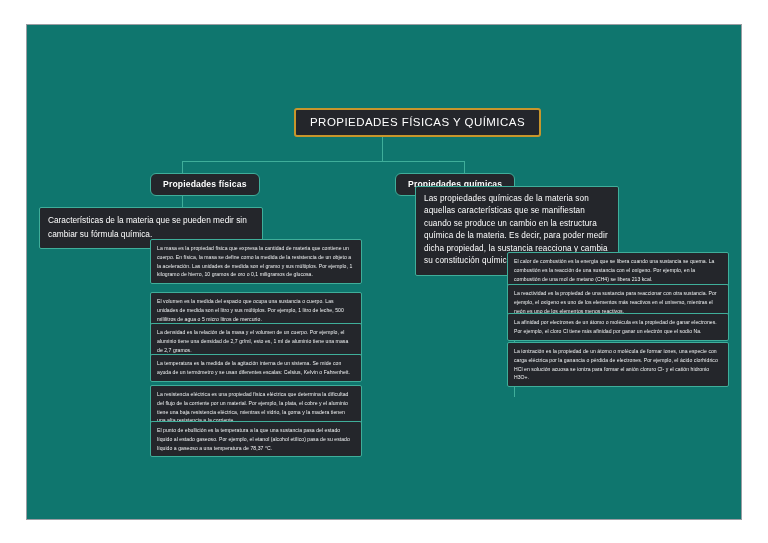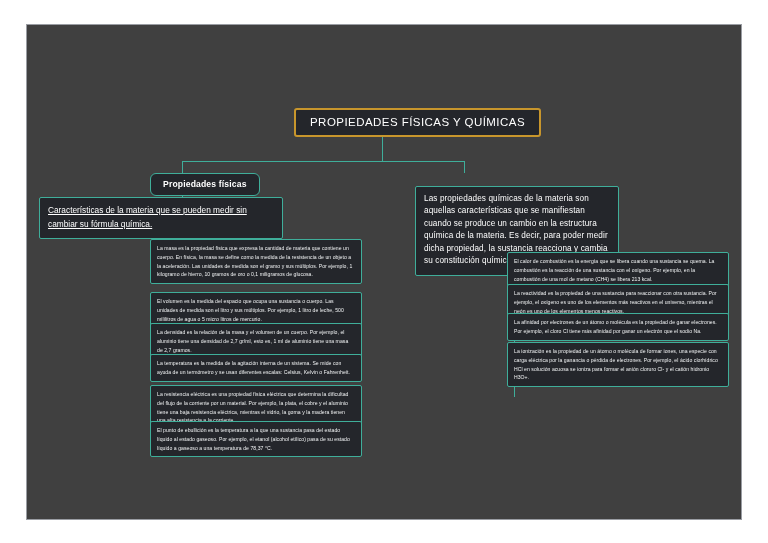--- a/index.html
+++ b/index.html
@@ -14,21 +14,21 @@
     overflow: hidden;
   }
 
   
   #canvas {
     position: absolute;
     left: 26px;
     top: 24px;
     width: 716px;
     height: 496px;
-    background: #404040;
+    background: #0f766e;
     border: 1px solid #9a9da3;
     box-sizing: border-box;
     overflow: hidden;
   }
 
   
   .ln {
     position: absolute;
     background: #3fae9a;
   }
@@ -114,22 +114,23 @@
   <div class="ln lnv" style="left:487px; top:242px; height:130px;"></div>
   <div class="ln lnh" style="left:487px; top:265px; width:19px;"></div>
   <div class="ln lnh" style="left:487px; top:297px; width:19px;"></div>
   <div class="ln lnh" style="left:487px; top:325px; width:19px;"></div>
   <div class="ln lnh" style="left:487px; top:358px; width:19px;"></div>
 
   <div class="node" id="title-node" style="left:267px; top:83px;">PROPIEDADES FÍSICAS Y QUÍMICAS</div>
 
   <div class="node branch" style="left:123px; top:148px;">Propiedades físicas</div>
 
+  <div class="node branch" style="left:368px; top:148px;">Propiedades químicas</div>
 
-  <div class="node desc" id="desc-fisicas" style="left:12px; top:172px; width:244px;text-decoration:underline;">Características de la materia que se pueden medir sin cambiar su fórmula química.</div>
+  <div class="node desc" id="desc-fisicas" style="left:12px; top:182px; width:224px;">Características de la materia que se pueden medir sin cambiar su fórmula química.</div>
 
   <div class="node desc" id="desc-quimicas" style="left:388px; top:161px; width:204px;">Las propiedades químicas de la materia son aquellas características que se manifiestan cuando se produce un cambio en la estructura química de la materia. Es decir, para poder medir dicha propiedad, la sustancia reacciona y cambia su constitución química.</div>
 
   <div class="node leaf" style="left:123px; top:214px; width:212px;">La masa es la propiedad física que expresa la cantidad de materia que contiene un cuerpo. En física, la masa se define como la medida de la resistencia de un objeto a la aceleración. Las unidades de medida son el gramo y sus múltiplos. Por ejemplo, 1 kilogramo de hierro, 10 gramos de oro o 0,1 miligramos de glucosa.</div>
 
   <div class="node leaf" style="left:123px; top:267px; width:212px;">El volumen es la medida del espacio que ocupa una sustancia o cuerpo. Las unidades de medida son el litro y sus múltiplos. Por ejemplo, 1 litro de leche, 500 mililitros de agua o 5 micro litros de mercurio.</div>
 
   <div class="node leaf" style="left:123px; top:298px; width:212px;">La densidad es la relación de la masa y el volumen de un cuerpo. Por ejemplo, el aluminio tiene una densidad de 2,7 gr/ml, esto es, 1 ml de aluminio tiene una masa de 2,7 gramos.</div>
 
   <div class="node leaf" style="left:123px; top:329px; width:212px;">La temperatura es la medida de la agitación interna de un sistema. Se mide con ayuda de un termómetro y se usan diferentes escalas: Celsius, Kelvin o Fahrenheit.</div>

